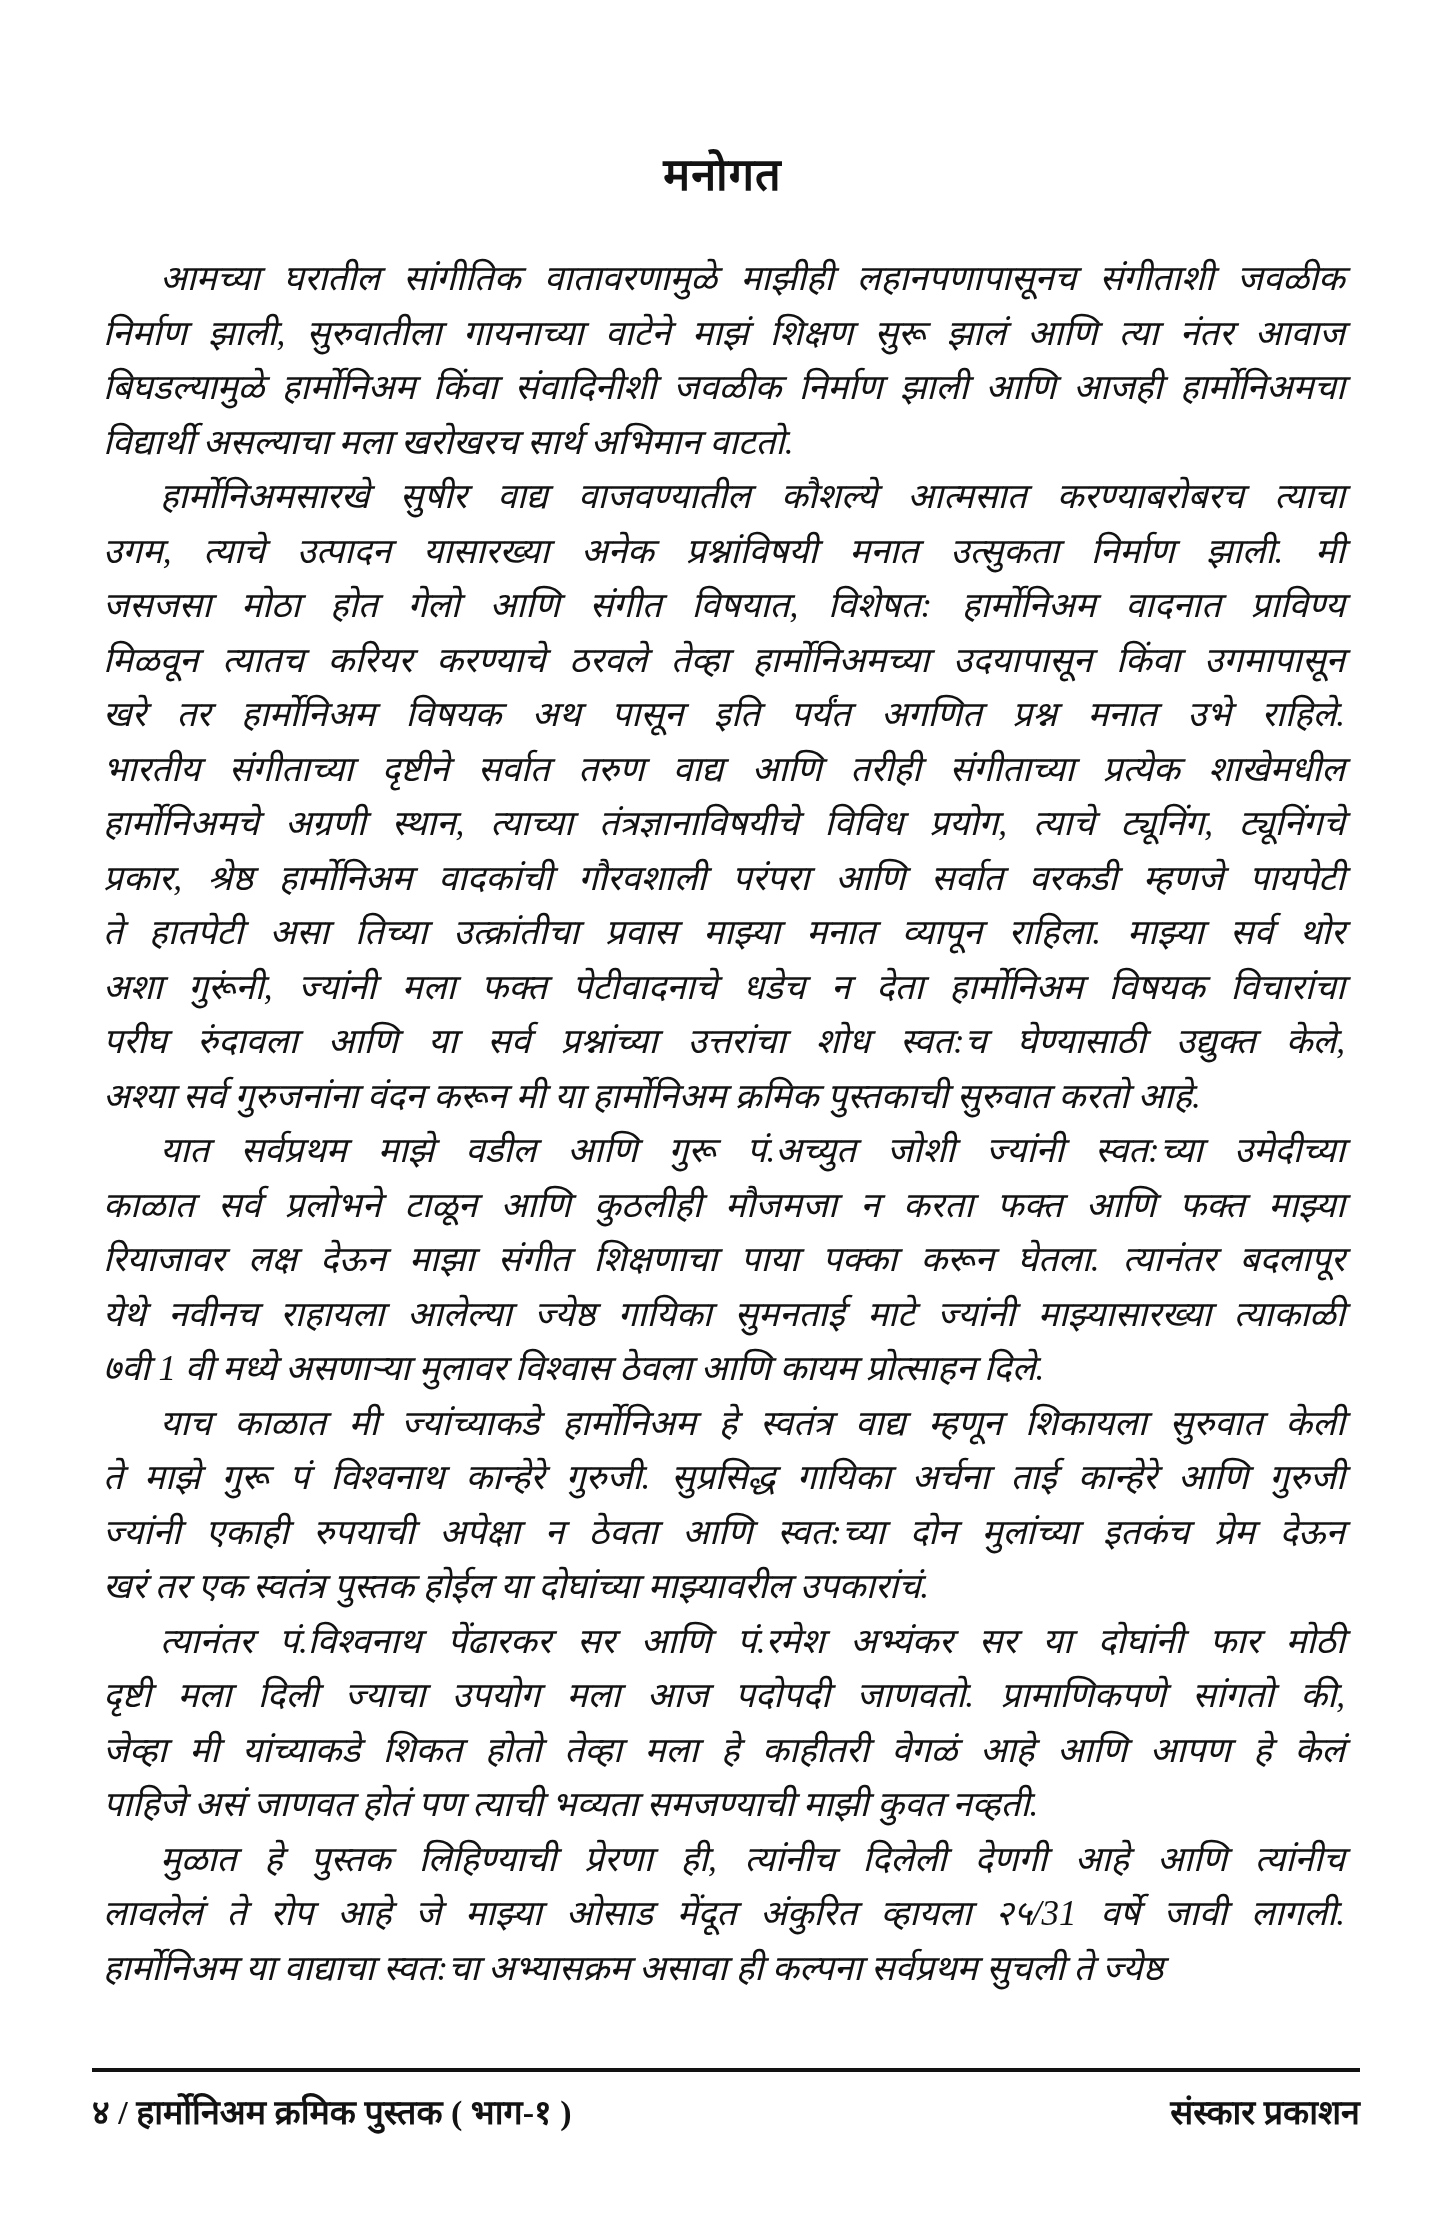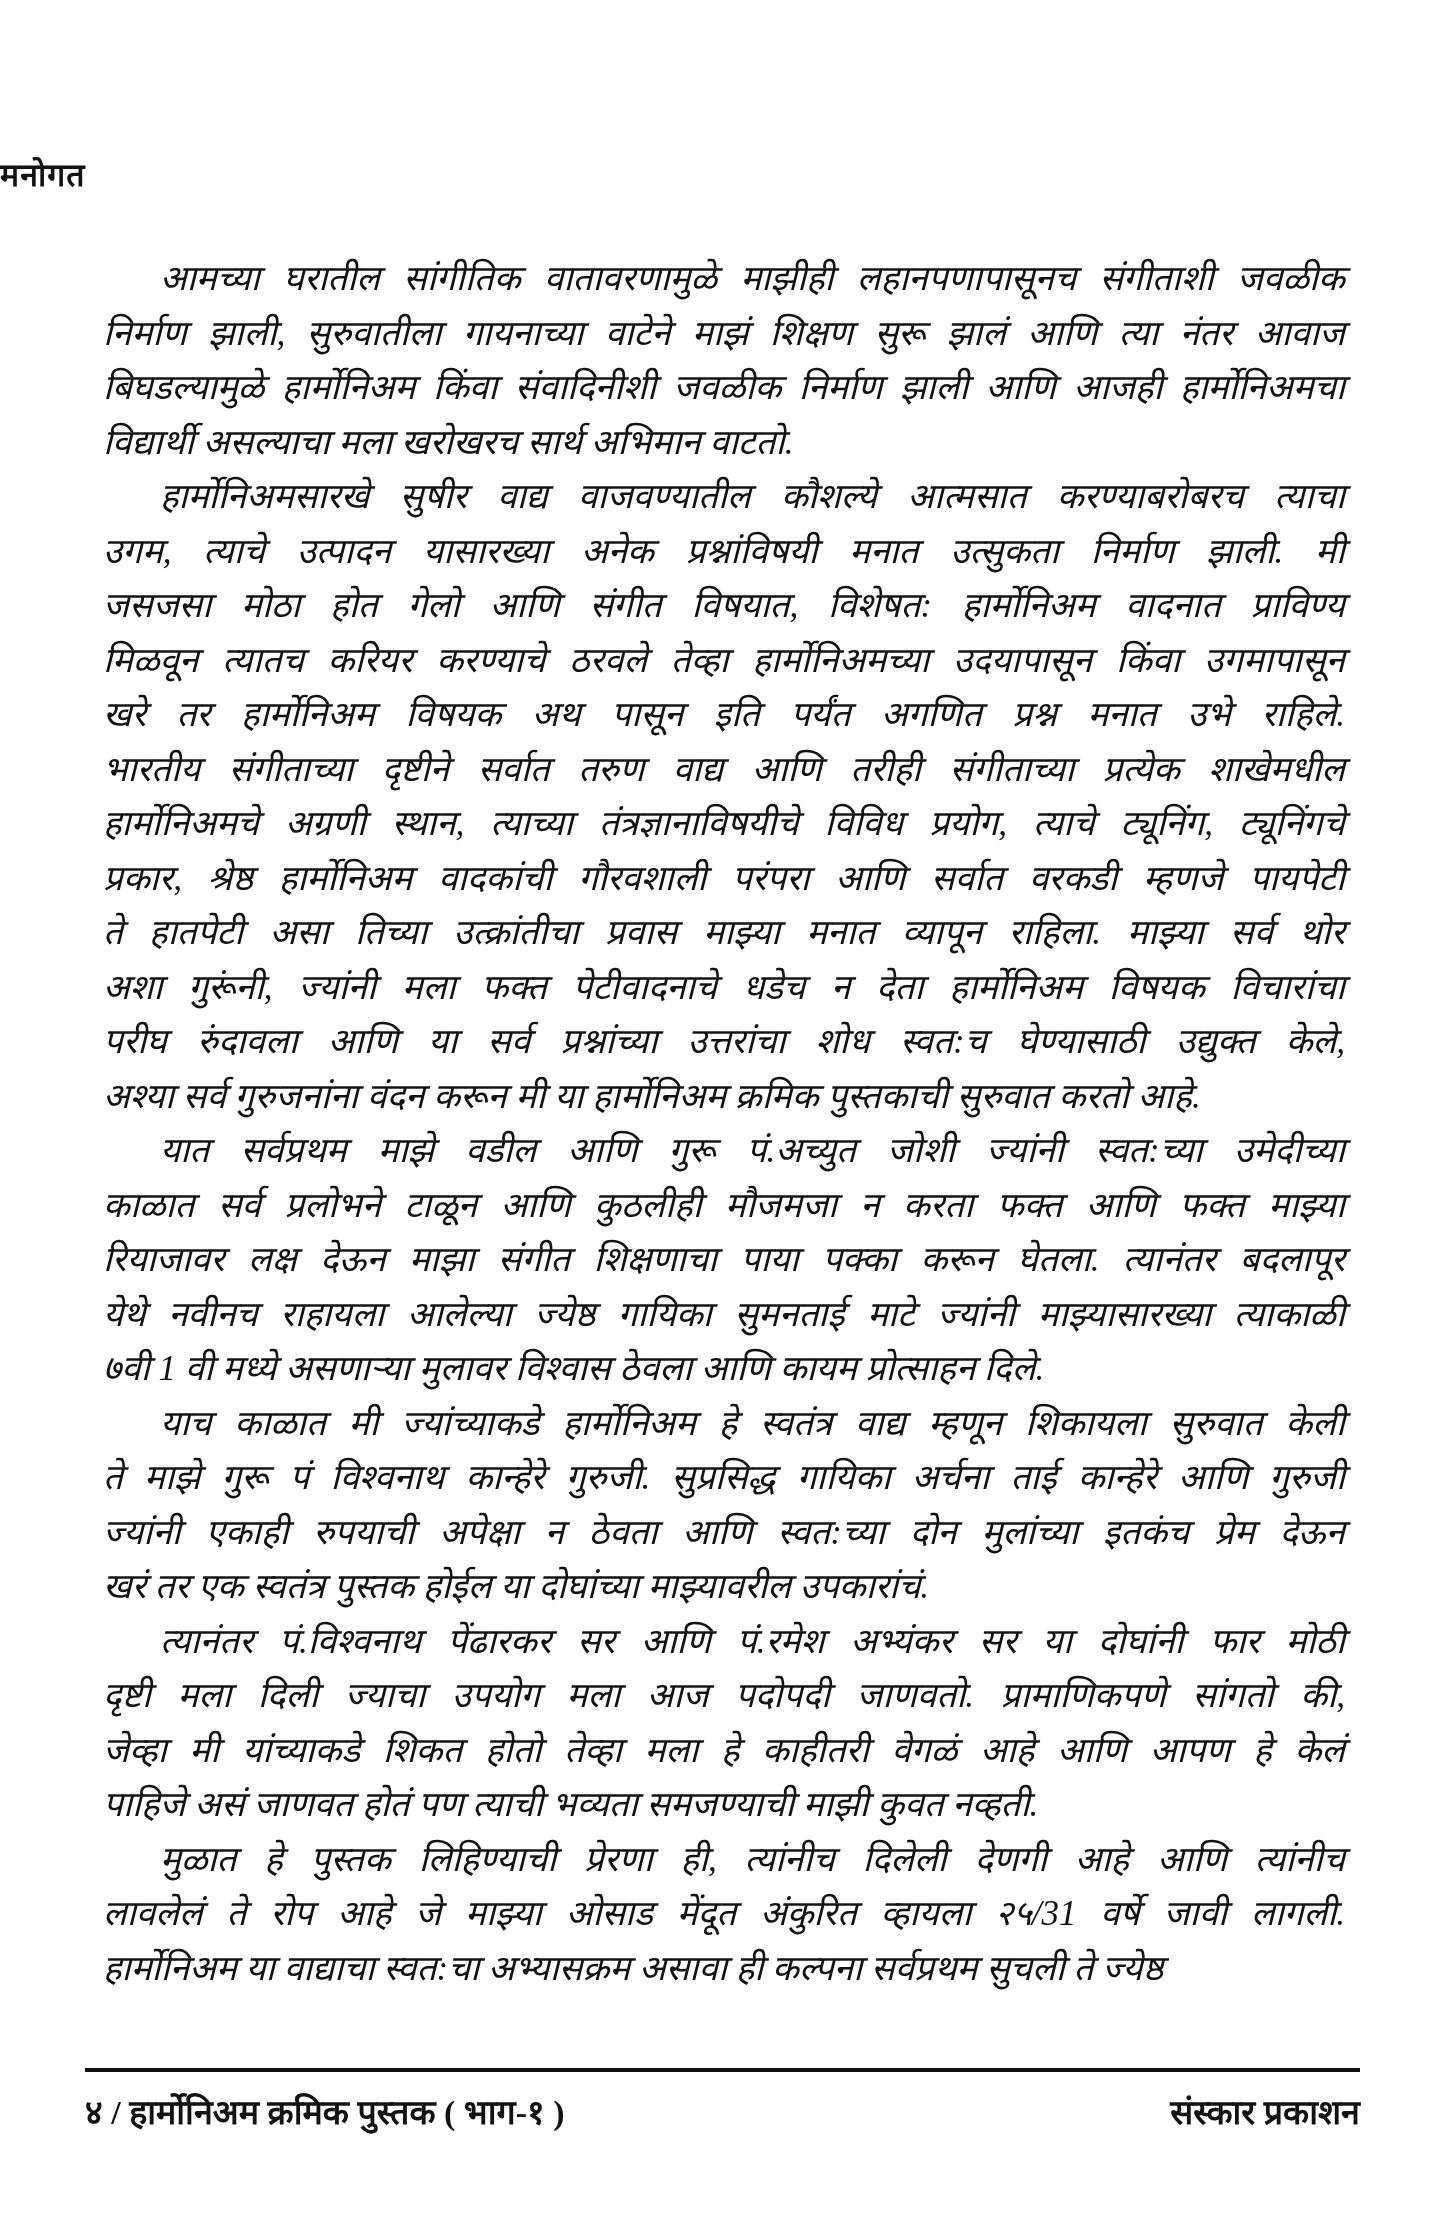--- a/index.html
+++ b/index.html
@@ -12,22 +12,22 @@
     width: 1445px;
     height: 2233px;
     background: #ffffff;
     color: #121212;
     font-family: "Liberation Serif", "DejaVu Serif", serif;
     overflow: hidden;
   }
   .page-title {
     margin: 0;
     padding-top: 145px;
-    text-align: left;
-    font-size: 32px;
+    text-align: center;
+    font-size: 45px;
     font-weight: bold;
     line-height: 60px;
     letter-spacing: 1px;
   }
   .body-text {
     position: absolute;
     top: 252px;
     left: 103px;
     width: 1242px;
   }
@@ -46,21 +46,21 @@
     font-style: italic;
   }
   .line.first {
     text-indent: 57px;
   }
   .line.last {
     text-align-last: left;
   }
   .footer {
     position: absolute;
-    left: 85px;
+    left: 92px;
     right: 85px;
     top: 2068px;
   }
   .footer-rule {
     border-top: 4px solid #121212;
     height: 0;
   }
   .footer-row {
     display: flex;
     justify-content: space-between;

